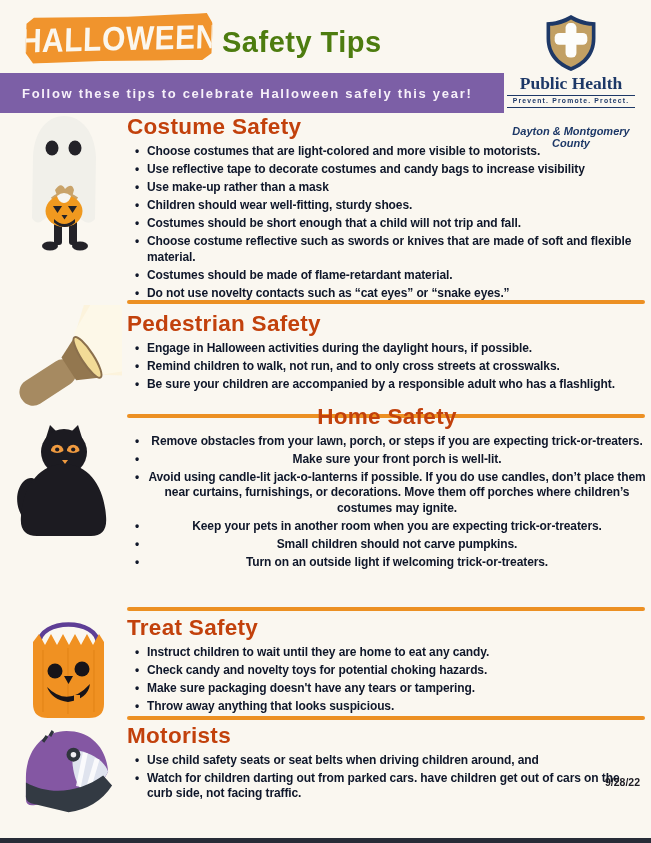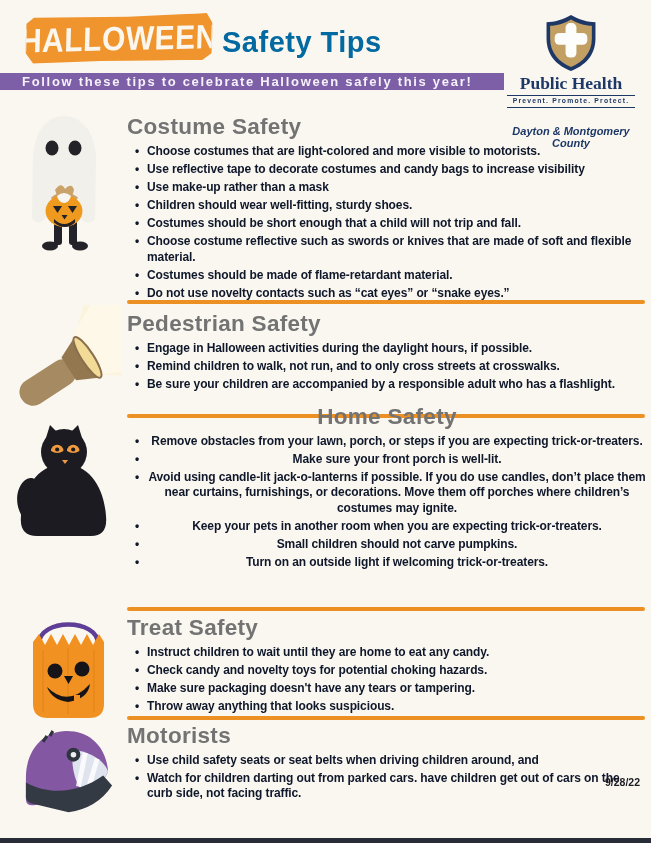--- a/index.html
+++ b/index.html
@@ -14,25 +14,25 @@
     background:#F0942D; transform:rotate(-1.3deg);
     clip-path:polygon(1% 14%, 5% 2%, 55% 4%, 97% 0%, 100% 22%, 99% 86%, 94% 100%, 40% 97%, 4% 99%, 0% 76%);
     display:flex; align-items:center; justify-content:center;
   }
   .badge span {
     color:#FBF7EE; font-size:30px; font-weight:bold; letter-spacing:0.5px;
     transform:skewX(-3deg) scaleY(1.12);
   }
   .page-title {
     position:absolute; left:222px; top:26px;
-    font-size:29px; font-weight:bold; color:#0369a1; letter-spacing:0.5px;
+    font-size:29px; font-weight:bold; color:#4d7c0f; letter-spacing:0.5px;
   }
   
   .banner {
-    position:absolute; left:0; top:73px; width:504px; height:17px;
+    position:absolute; left:0; top:73px; width:504px; height:40px;
     background:#7C5FA6; box-sizing:border-box;
     display:flex; align-items:center; padding-left:22px;
     color:#F7F1FA; font-size:13px; font-weight:600; letter-spacing:1.7px;
     white-space:nowrap;
   }
   
   .logo {
     position:absolute; right:13px; top:13px; width:134px;
     display:flex; flex-direction:column; align-items:center; text-align:center;
   }
@@ -40,21 +40,21 @@
     font-family:"Liberation Serif", serif; font-weight:bold;
     font-size:17.5px; color:#1D3867; line-height:1; margin-top:2px;
   }
   .logo-rule { width:128px; height:1px; background:#1D3867; margin:2.5px 0 2px 0; }
   .logo-tagline { font-size:6.8px; font-weight:600; color:#1D3867; letter-spacing:1.2px; line-height:1; }
   .logo-county { font-size:11px; font-weight:bold; color:#1D3867; letter-spacing:0; margin-top:15px;font-style:italic; }
   
   .section { position:absolute; left:127px; width:520px; }
   .section h2 {
     margin:0 0 5px 0; font-size:22.5px; font-weight:bold;
-    color:#737373; letter-spacing:0.3px; line-height:1.05;
+    color:#c2410c; letter-spacing:0.3px; line-height:1.05;
   }
   .section ul { margin:0; padding:0 0 0 20px; list-style:none; }
   .section li {
     position:relative; font-size:12px; font-weight:bold; color:#0f172a;
     line-height:1.3; margin-bottom:2.5px; letter-spacing:-0.1px;
   }
   .section li::before { content:"\2022"; position:absolute; left:-12px; }
   .sec-costume   { top:115px; }
   .sec-pedestrian{ top:312px; }
   .sec-home      { top:405px;text-align:center; }

